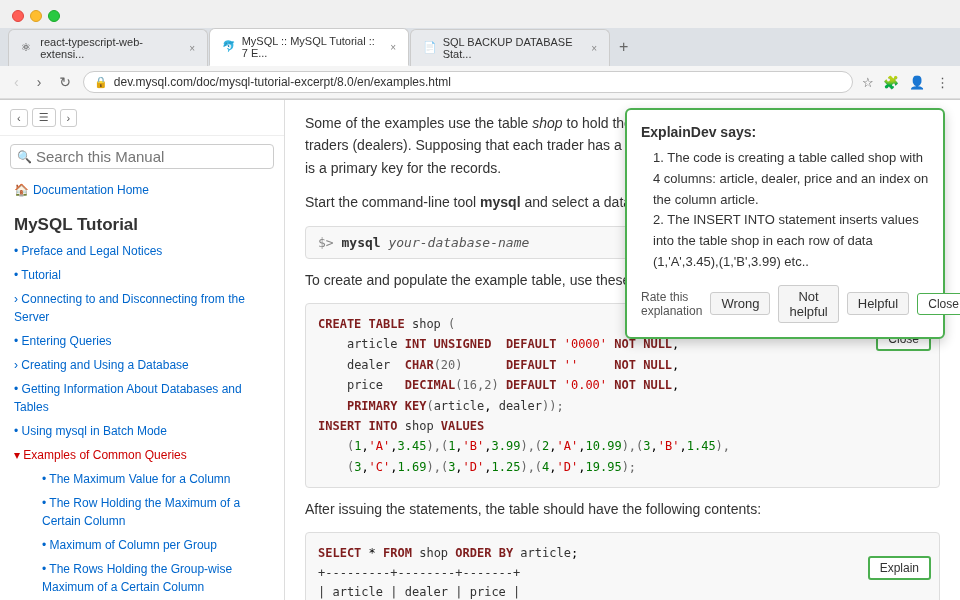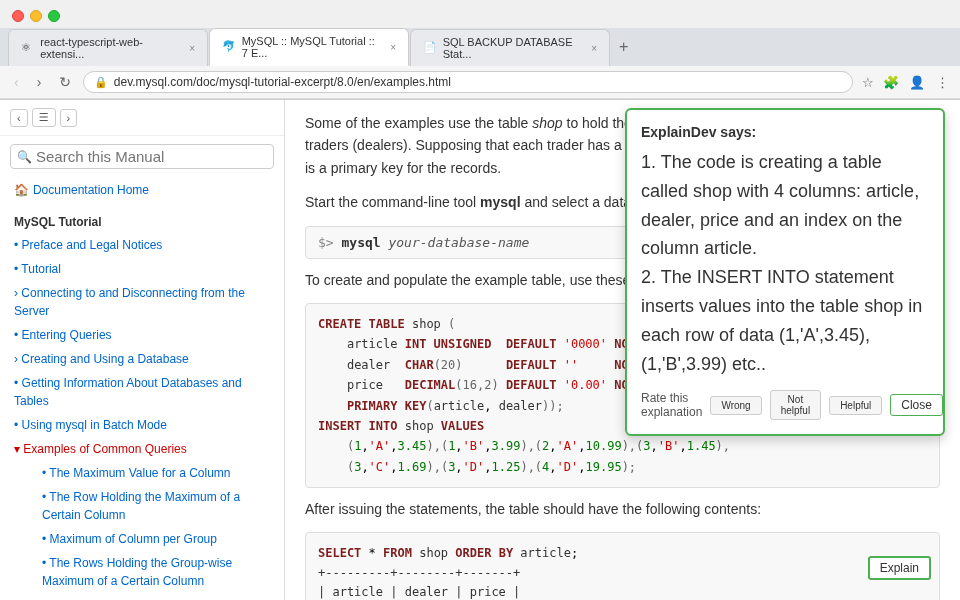--- a/index.html
+++ b/index.html
@@ -33,38 +33,38 @@
     .page-layout { display: flex; height: calc(600px - 95px); overflow: hidden; }
 
     
     .sidebar { width: 285px; min-width: 285px; background: #fff; border-right: 1px solid #ddd; overflow-y: auto; padding: 0; }
     .sidebar-toolbar { display: flex; align-items: center; padding: 8px 10px; gap: 4px; border-bottom: 1px solid #eee; }
     .sidebar-btn { background: none; border: 1px solid #ccc; border-radius: 3px; padding: 2px 6px; font-size: 11px; cursor: pointer; color: #555; }
     .search-box { display: flex; align-items: center; margin: 8px 10px; border: 1px solid #ccc; border-radius: 4px; padding: 3px 6px; gap: 4px; }
     .search-box input { border: none; outline: none; font-size: 15px; flex: 1; }
     .search-icon { color: #888; font-size: 12px; }
 
-    .sidebar-section-title { font-size: 12px; font-weight: 600; color: #333; padding: 8px 14px 4px; }
+    .sidebar-section-title { font-size: 17px; font-weight: 600; color: #333; padding: 8px 14px 4px; }
     .sidebar-link { display: block; padding: 3px 14px 3px 20px; font-size: 12px; color: #0066cc; text-decoration: none; line-height: 1.5; }
     .sidebar-link.section { padding-left: 14px; }
     .sidebar-link.subsection { padding-left: 42px; }
     .sidebar-link.active { color: #cc0000; }
 
     
     .main-content { flex: 1; overflow-y: auto; padding: 12px 20px; background: #fff; position: relative; }
 
     .content-text { font-size: 14px; color: #333; line-height: 1.6; margin-bottom: 12px; }
 
     
     .explaindev-popup { position: absolute; top: 8px; right: 15px; width: 320px; background: #fff; border: 2px solid #4caf50; border-radius: 6px; padding: 14px; box-shadow: 0 4px 12px rgba(0,0,0,0.2); z-index: 100; }
     .explaindev-title { font-size: 14px; font-weight: 700; color: #333; margin-bottom: 8px; }
-    .explaindev-body { font-size: 18px; color: #333; line-height: 1.6; margin-bottom: 12px; }
+    .explaindev-body { font-size: 13px; color: #333; line-height: 1.6; margin-bottom: 12px; margin-left: 12px; }
     .explaindev-footer { display: flex; align-items: center; gap: 8px; }
     .rate-label { font-size: 12px; color: #555; }
-    .rate-btn { padding: 3px 10px; font-size: 10px; border: 1px solid #ccc; border-radius: 3px; background: #f5f5f5; cursor: pointer; color: #333; }
+    .rate-btn { padding: 3px 10px; font-size: 13px; border: 1px solid #ccc; border-radius: 3px; background: #f5f5f5; cursor: pointer; color: #333; }
     .close-btn { background: #fff; border: 1px solid #4caf50; border-radius: 3px; padding: 3px 10px; font-size: 12px; color: #333; cursor: pointer; margin-left: auto; }
 
     .command-line-box { background: #f8f8f8; border: 1px solid #ddd; border-radius: 4px; padding: 8px 12px; font-family: monospace; font-size: 13px; margin: 10px 0; color: #333; }
     .prompt { color: #888; }
     .cmd-name { font-weight: bold; }
     .cmd-arg { font-style: italic; color: #555; }
 
     
     .code-block { background: #f8f8f8; border: 1px solid #ddd; border-radius: 4px; padding: 10px 12px; font-family: monospace; font-size: 12px; margin: 10px 0; position: relative; line-height: 1.7; }
     .explain-btn { position: absolute; top: 23px; right: 8px; background: #fff; border: 2px solid #4caf50; border-radius: 3px; padding: 3px 10px; font-size: 12px; color: #333; cursor: pointer; }

